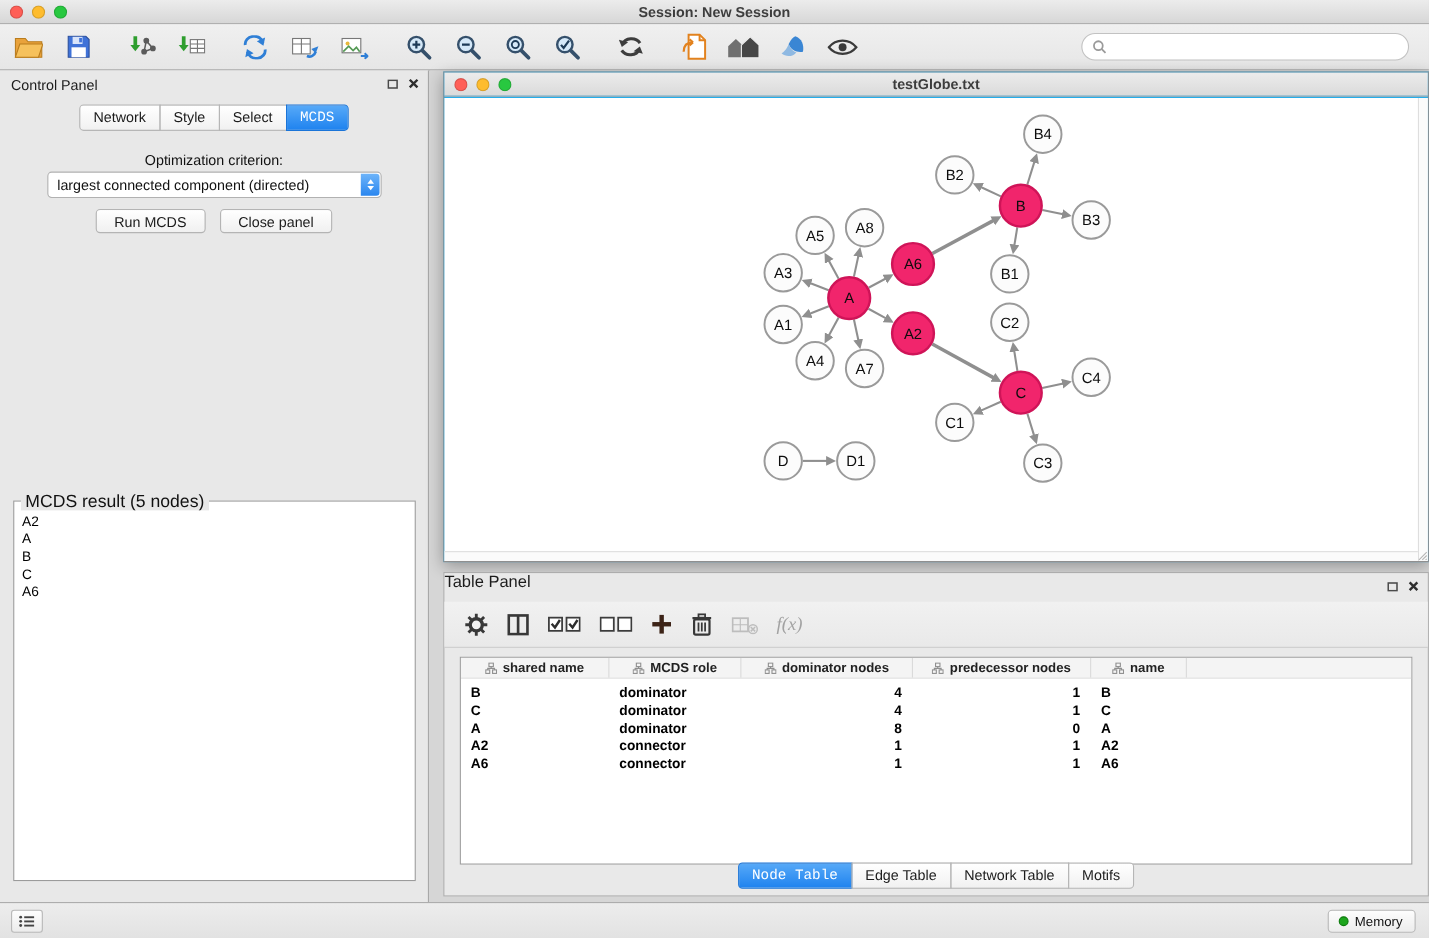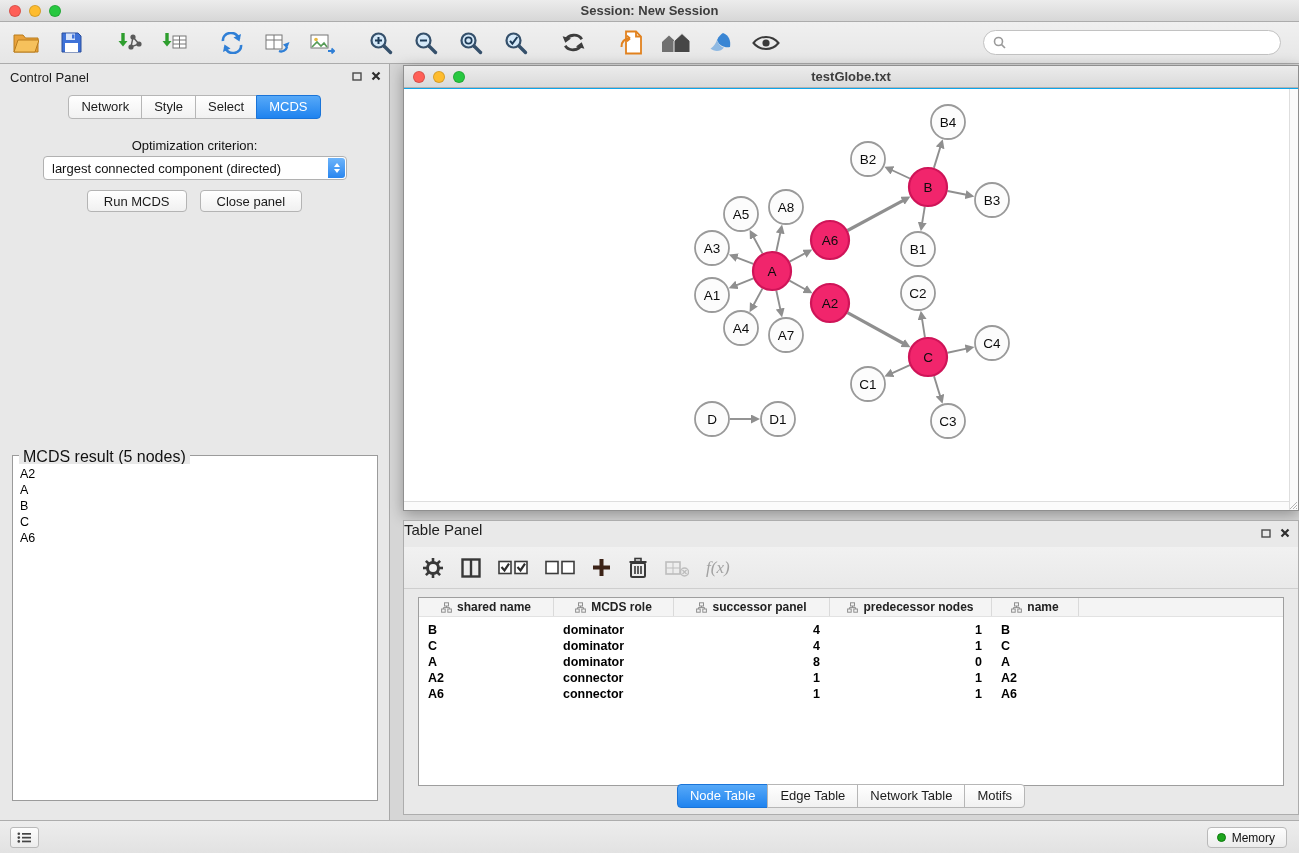--- a/index.html
+++ b/index.html
@@ -51,21 +51,21 @@
   }
   .cp-header { position: relative; height: 26px; display: flex; align-items: center; padding: 0 10px; font-size: 13px; color: #1c1c1c; }
   .panel-ctrls { position: absolute; right: 8px; top: 7px; display: flex; gap: 9px; align-items: center; }
   .seg-tabs { position: absolute; top: 31px; left: 0; right: 0; display: flex; justify-content: center; }
   .seg-tab {
     font-size: 13px; padding: 3px 12px 4px; background: linear-gradient(#ffffff, #f1f1f1);
     border: 1px solid #b6b6b6; margin-left: -1px; color: #1b1b1b; cursor: default;
   }
   .seg-tab:first-child { border-radius: 4px 0 0 4px; margin-left: 0; }
   .seg-tab:last-child { border-radius: 0 4px 4px 0; }
-  .seg-tab.active { background: linear-gradient(#57a9f8, #1f83ef); border-color: #1a74d8; color: #fff; }
+  .seg-tab.active { background: linear-gradient(#57a9f8, #1f83ef); border-color: #1a74d8; color: #fff; font-family: Liberation Mono, monospace; }
   .cp-optlabel { position: absolute; top: 74px; left: 0; right: 0; text-align: center; font-size: 13px; }
   .cp-dropdown {
     position: absolute; top: 92px; left: 43px; width: 304px; height: 24px;
     background: #fff; border: 1px solid #b1b1b1; border-radius: 4px;
     display: flex; align-items: center; padding-left: 8px; font-size: 13px;
   }
   .dd-stepper {
     position: absolute; right: 1px; top: 1px; bottom: 1px; width: 17px;
     background: linear-gradient(#6db4fa, #2a86ef); border-radius: 0 3px 3px 0;
     display: flex; flex-direction: column; align-items: center; justify-content: center; gap: 2px;
@@ -573,21 +573,21 @@
               </svg>
               <span>MCDS role</span>
             </div>
             <div class="th">
               <svg width="11" height="11" viewBox="0 0 11 11">
                 <rect x="3.5" y="0.8" width="4" height="3.2" fill="none" stroke="#8f8f8f"></rect>
                 <rect x="0.6" y="7" width="3.6" height="3.2" fill="none" stroke="#8f8f8f"></rect>
                 <rect x="6.8" y="7" width="3.6" height="3.2" fill="none" stroke="#8f8f8f"></rect>
                 <path d="M5.5 4 v1.6 M2.4 7 v-1.4 h6.2 V7" fill="none" stroke="#8f8f8f"></path>
               </svg>
-              <span>successor panel</span>
+              <span>dominator nodes</span>
             </div>
             <div class="th">
               <svg width="11" height="11" viewBox="0 0 11 11">
                 <rect x="3.5" y="0.8" width="4" height="3.2" fill="none" stroke="#8f8f8f"></rect>
                 <rect x="0.6" y="7" width="3.6" height="3.2" fill="none" stroke="#8f8f8f"></rect>
                 <rect x="6.8" y="7" width="3.6" height="3.2" fill="none" stroke="#8f8f8f"></rect>
                 <path d="M5.5 4 v1.6 M2.4 7 v-1.4 h6.2 V7" fill="none" stroke="#8f8f8f"></path>
               </svg>
               <span>predecessor nodes</span>
             </div>

